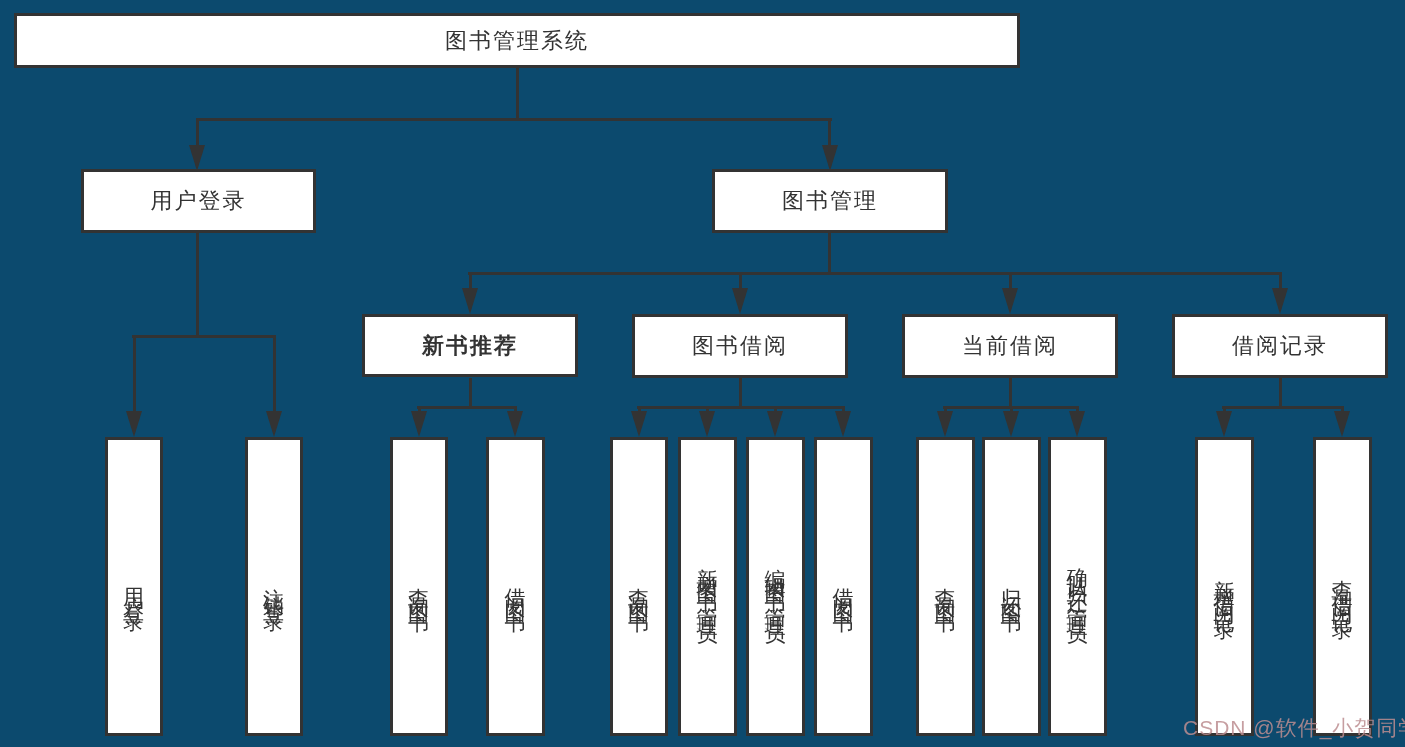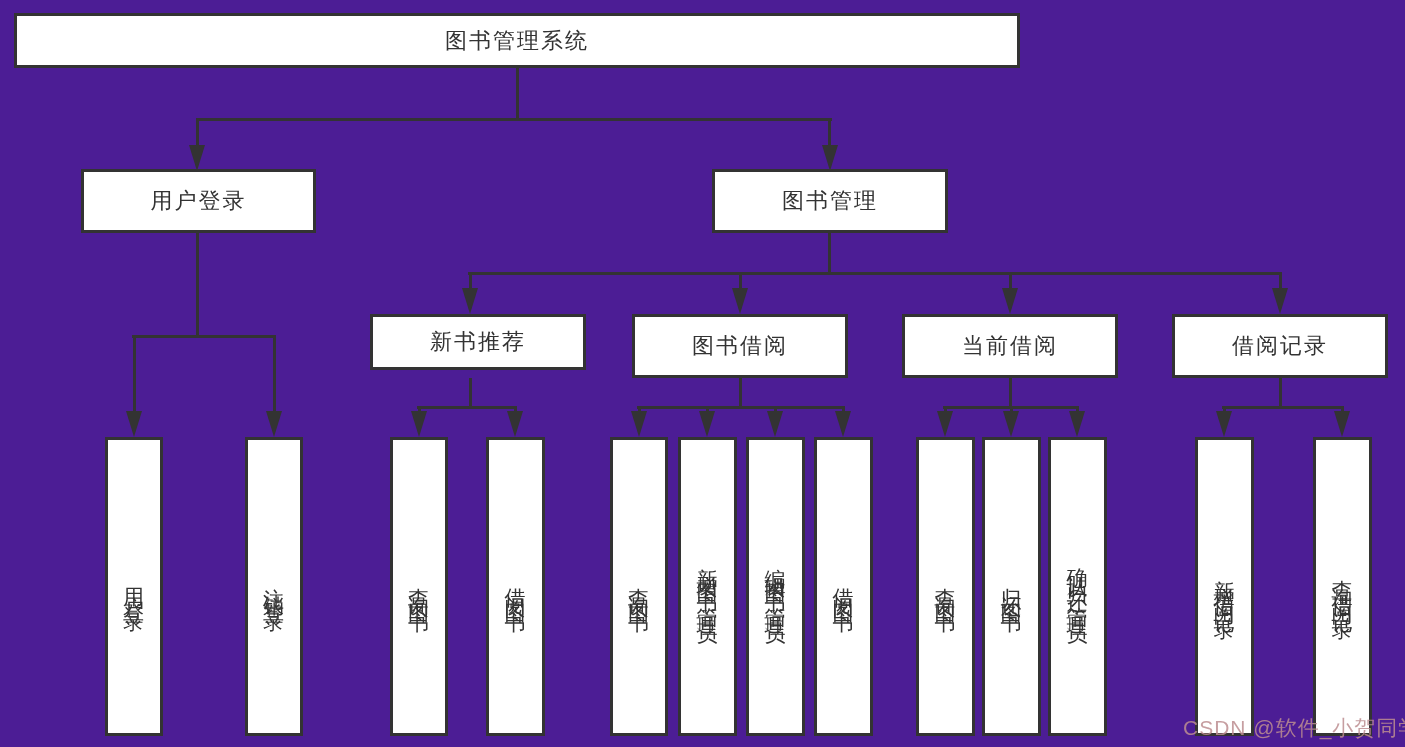--- a/index.html
+++ b/index.html
@@ -3,21 +3,21 @@
 <meta charset="utf-8">
 <style>
   * { margin: 0; padding: 0; box-sizing: border-box; }
   html, body { background: #ffffff; }
   body { font-family: "Liberation Sans", "DejaVu Sans", sans-serif; }
 
   .canvas {
     position: relative;
     width: 1405px;
     height: 747px;
-    background: #4c1d95;
+    background: #0c4a6e;
     overflow: hidden;
   }
 
   
   .box {
     position: absolute;
     background: #ffffff;
     border: 3px solid #333333;
     color: #333333;
     display: flex;
@@ -92,21 +92,21 @@
   <div class="hline" style="left:468px; top:272px; width:814px;"></div>
   <div class="vline" style="left:469px; top:272px; height:18px;"></div>
   <div class="arrow" style="left:462px; top:288px;"></div>
   <div class="vline" style="left:739px; top:272px; height:18px;"></div>
   <div class="arrow" style="left:732px; top:288px;"></div>
   <div class="vline" style="left:1009px; top:272px; height:18px;"></div>
   <div class="arrow" style="left:1002px; top:288px;"></div>
   <div class="vline" style="left:1279px; top:272px; height:18px;"></div>
   <div class="arrow" style="left:1272px; top:288px;"></div>
 
-  <div class="box" style="left:370px; top:314px; width:216px; height:56px;">新书推荐</div>
+  <div class="box" style="left:362px; top:314px; width:216px; height:63px;font-weight:bold;">新书推荐</div>
   <div class="box" style="left:902px; top:314px; width:216px; height:64px;">当前借阅</div>
   <div class="box" style="left:632px; top:314px; width:216px; height:64px;">图书借阅</div>
   <div class="box" style="left:1172px; top:314px; width:216px; height:64px;">借阅记录</div>
 
   <div class="vline" style="left:469px; top:378px; height:31px;"></div>
   <div class="hline" style="left:417px; top:406px; width:100px;"></div>
   <div class="vline" style="left:418px; top:406px; height:6px;"></div>
   <div class="arrow" style="left:411px; top:411px;"></div>
   <div class="vline" style="left:514px; top:406px; height:6px;"></div>
   <div class="arrow" style="left:507px; top:411px;"></div>

